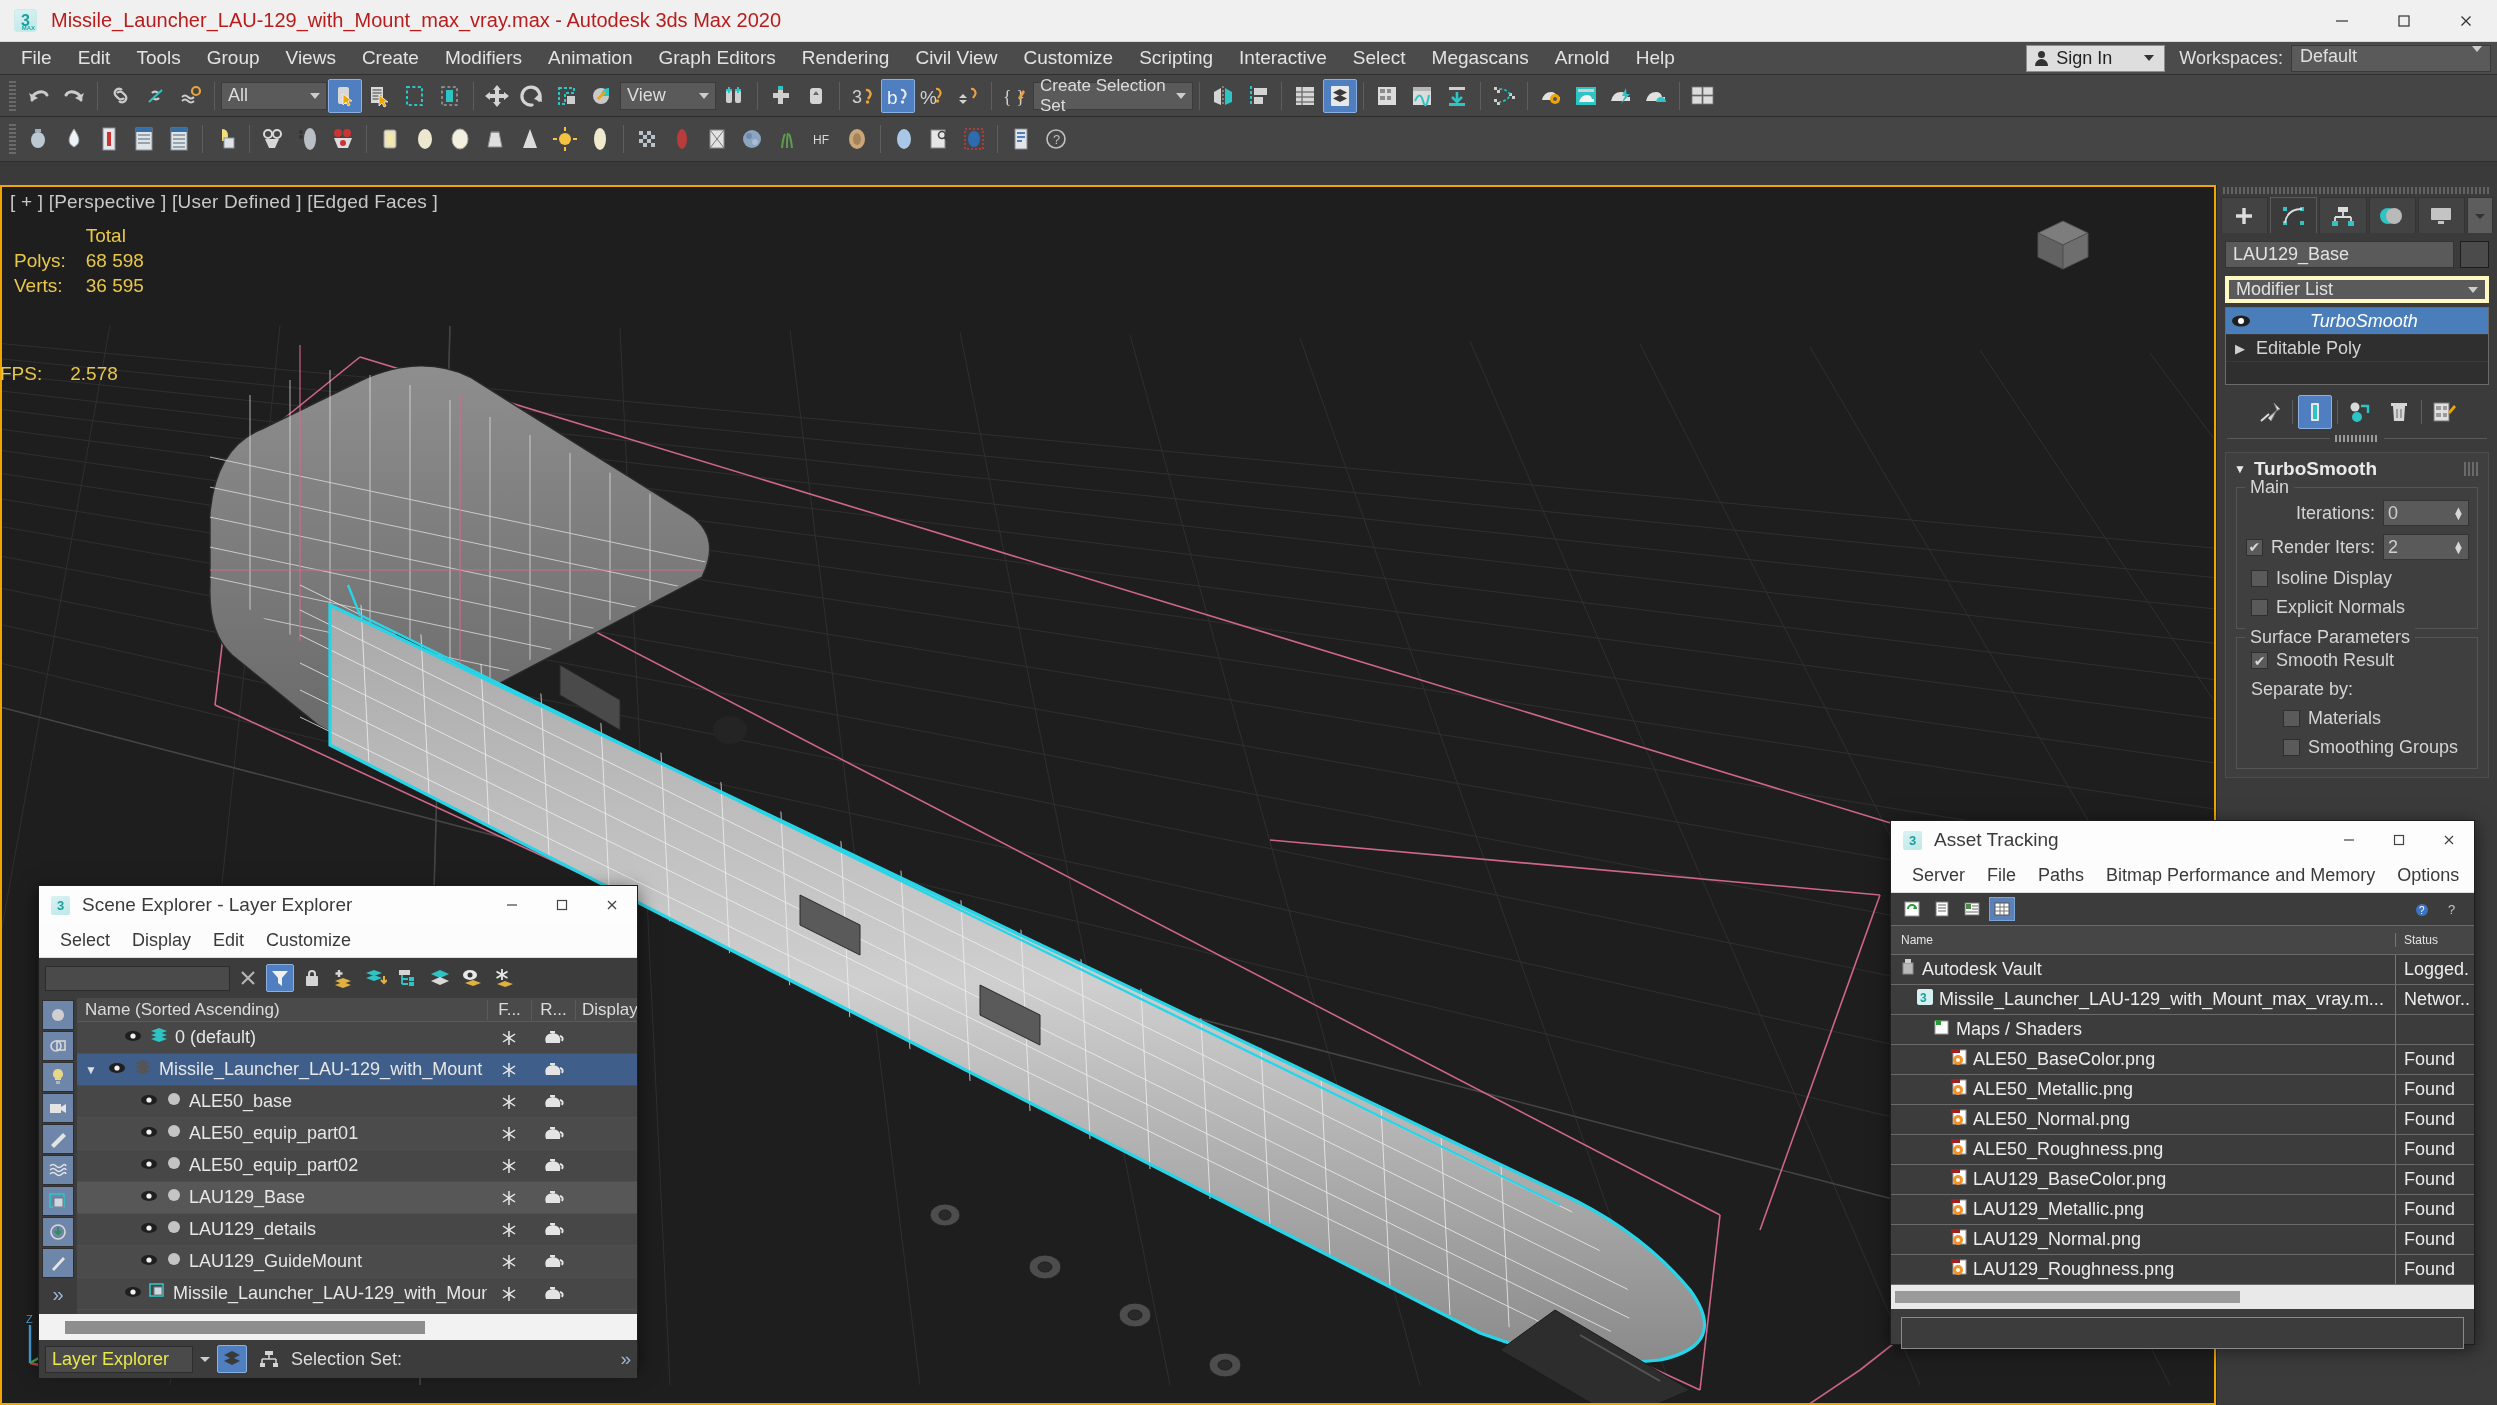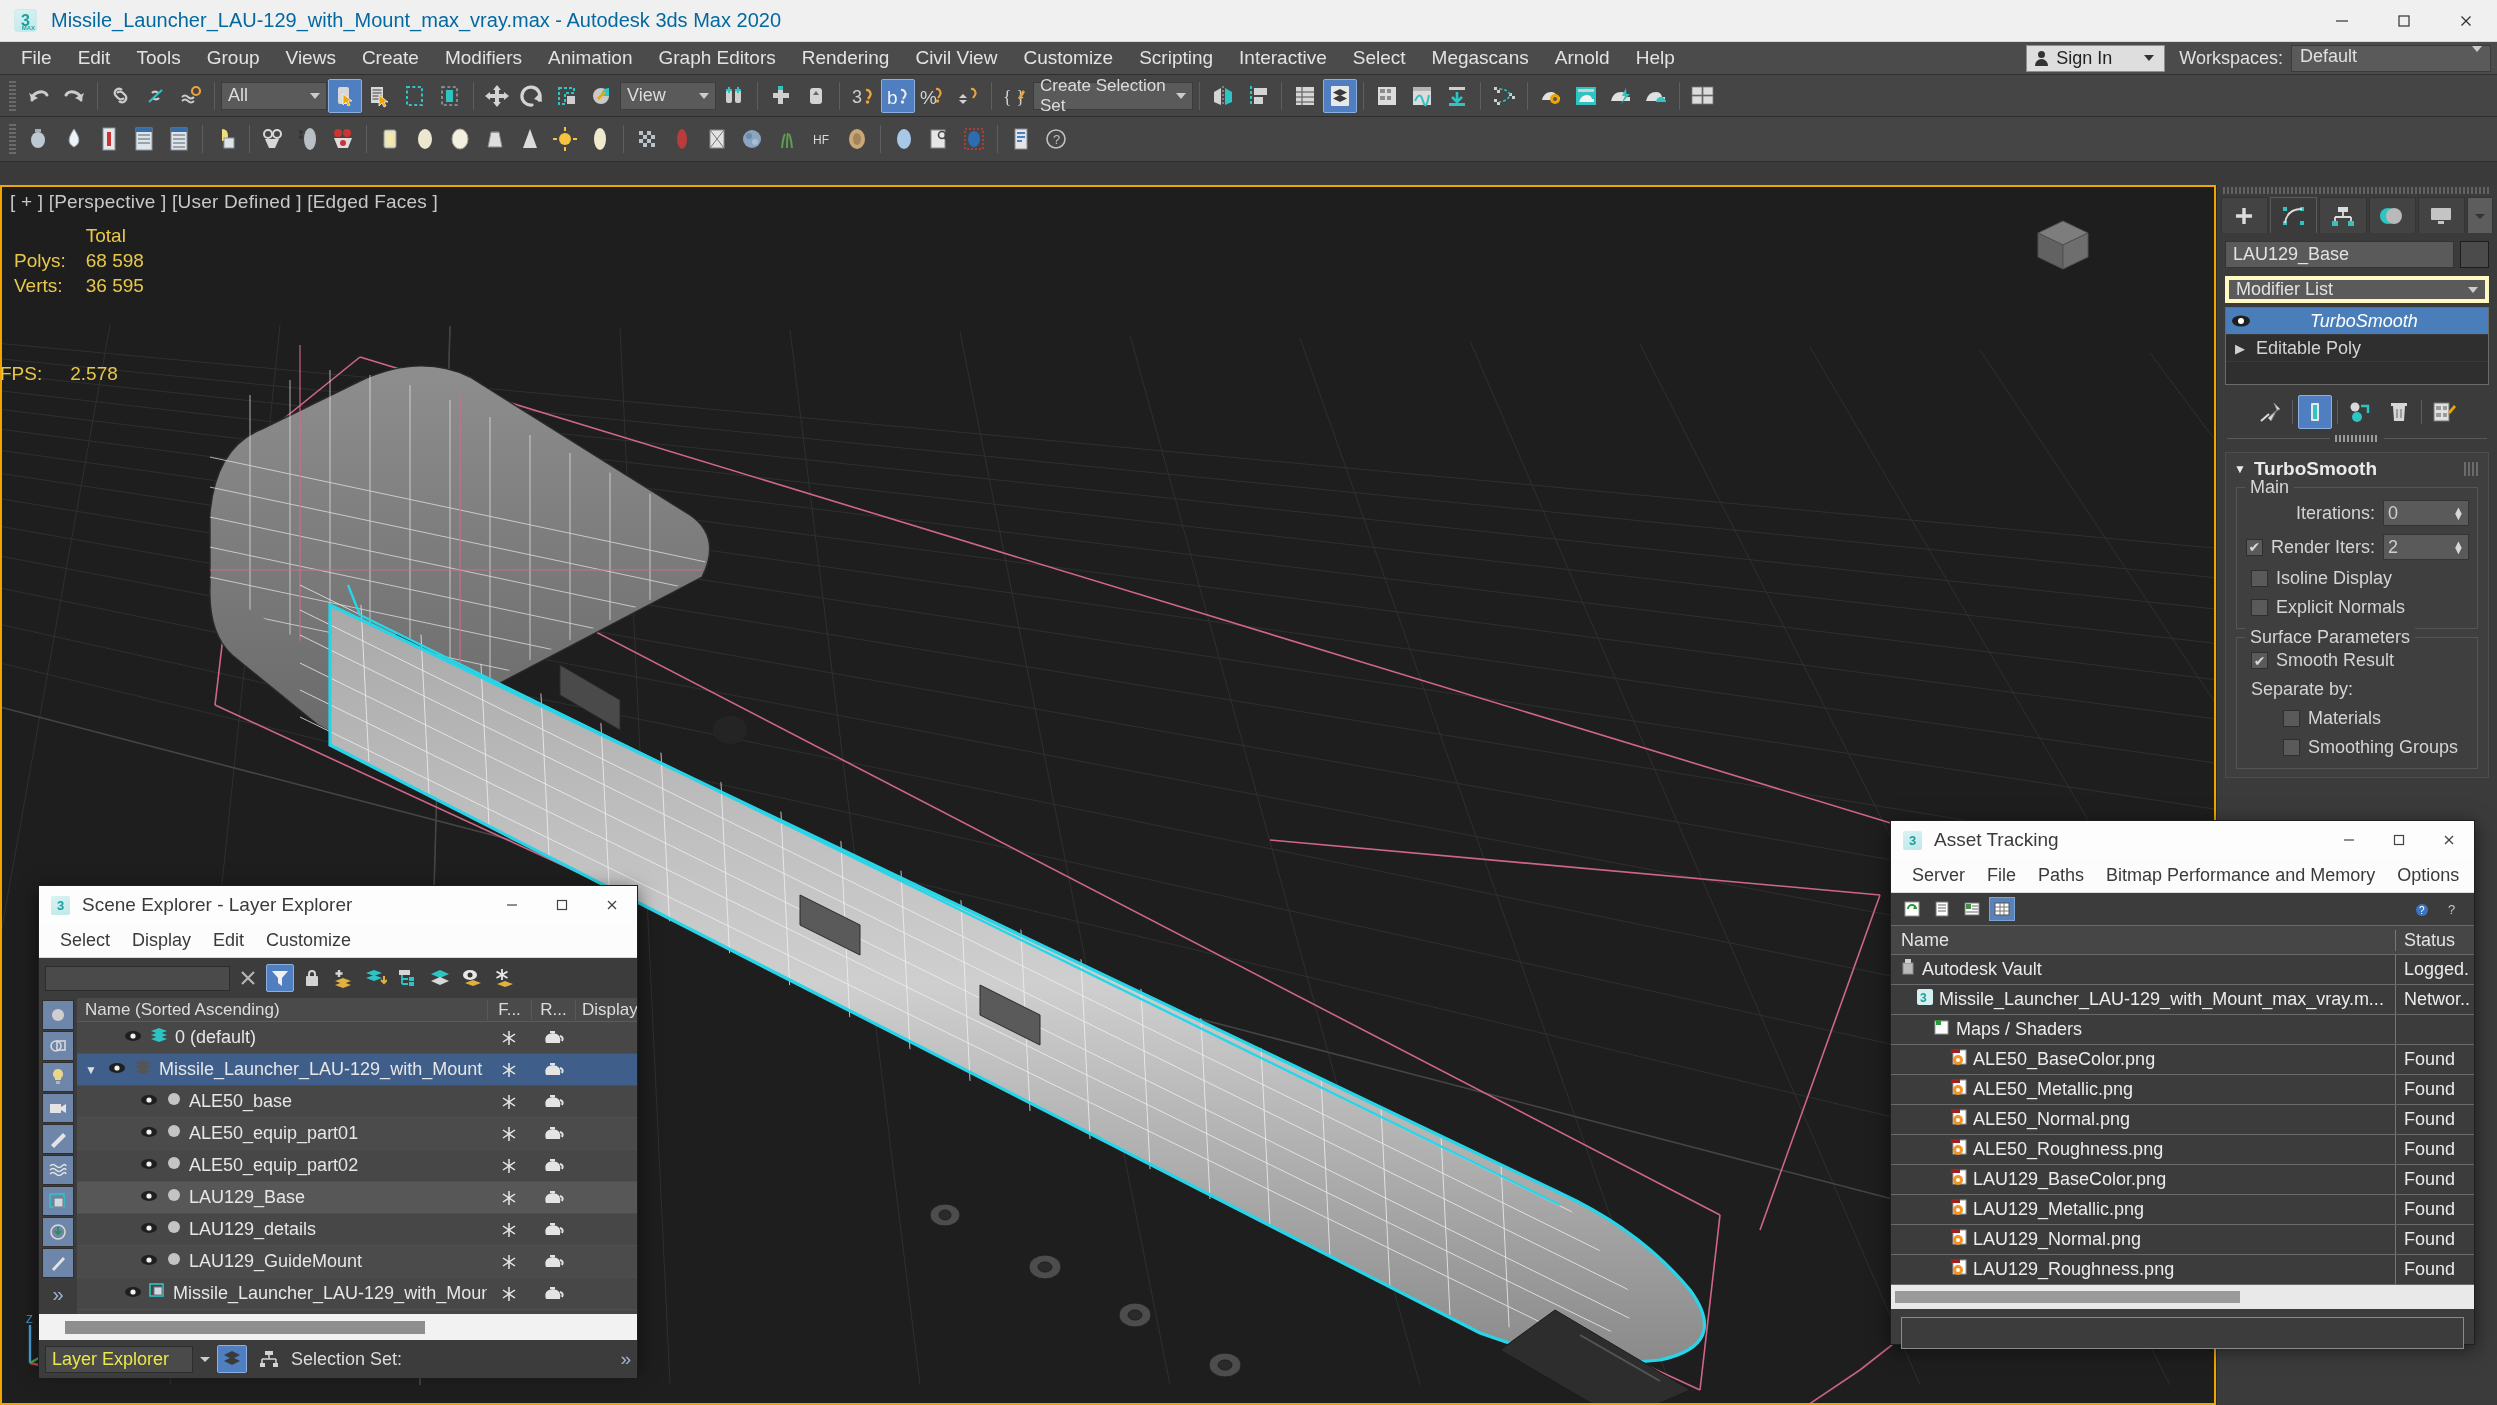--- a/index.html
+++ b/index.html
@@ -18,21 +18,21 @@
     border-bottom:1px solid #d8d8d8;
   }
   .maxlogo{
     width:23px;height:23px;border-radius:3px;
     background:linear-gradient(160deg,#d9f2f2 0%,#bfe8e8 100%);
     color:#1d9e9e;font-weight:bold;font-size:16px;
     display:flex;align-items:center;justify-content:center;
     border:1px solid #cfe8e8; flex:none; position:relative;
   }
   .maxlogo small{position:absolute;right:1px;bottom:0;font-size:6px;color:#2aa;}
-  .titletext{margin-left:14px;font-size:20px;color:#0369a1;white-space:nowrap;}
+  .titletext{margin-left:14px;font-size:20px;color:#b91c1c;white-space:nowrap;}
   .winbtns{margin-left:auto;display:flex;height:42px;}
   .winbtn{width:62px;height:42px;display:flex;align-items:center;justify-content:center;color:#333;}
 
   
   .menubar{
     height:33px;background:#4b4b4b;display:flex;align-items:center;
     padding-left:8px;border-bottom:1px solid #2f2f2f;
   }
   .menuitem{padding:4px 13px;color:#e3e3e3;font-size:19px;white-space:nowrap;cursor:default;}
   .signin{
@@ -180,21 +180,21 @@
   .se-foot .fld{width:148px;height:27px;background:#4a4a4a;border:1px solid #2c2c2c;
     display:flex;align-items:center;padding:0 6px;color:#e8e84a;font-size:18px;}
   .se-foot .lbl{font-size:18px;color:#dcdcdc;}
 
   
   #asset-tracking{left:1890px;top:820px;width:585px;height:525px;}
   .at-tools{height:32px;background:#3c3c3c;display:flex;align-items:center;gap:4px;padding:0 8px;}
   .at-btn{width:26px;height:24px;display:flex;align-items:center;justify-content:center;}
   .at-btn.on{background:#5a82b8;border:1px solid #7ba3d4;}
   .at-head{display:flex;height:30px;background:#464646;border-top:1px solid #6a6a6a;
-    border-bottom:1px solid #6a6a6a;font-size:18px;color:#e4e4e4;align-items:center;}
+    border-bottom:1px solid #6a6a6a;font-size:12px;color:#e4e4e4;align-items:center;}
   .at-head .c1{flex:1;padding-left:10px;border-right:1px solid #777;}
   .at-head .c2{width:78px;padding-left:8px;}
   .at-row{display:flex;height:30px;align-items:center;font-size:18px;color:#ececec;
     border-bottom:1px solid #6a6a6a;}
   .at-row .c1{flex:1;display:flex;align-items:center;gap:5px;overflow:hidden;white-space:nowrap;
     border-right:1px solid #777;height:100%;}
   .at-row .c2{width:78px;padding-left:8px;}
   .at-hscroll{height:24px;background:#e9e9e9;display:flex;align-items:center;padding:0 4px;}
   .at-hscroll .thumb{height:12px;width:60%;background:#9a9a9a;}
   .at-status{height:32px;margin:8px 10px 0;background:#3c3c3c;border:1px solid #8a8a8a;}

